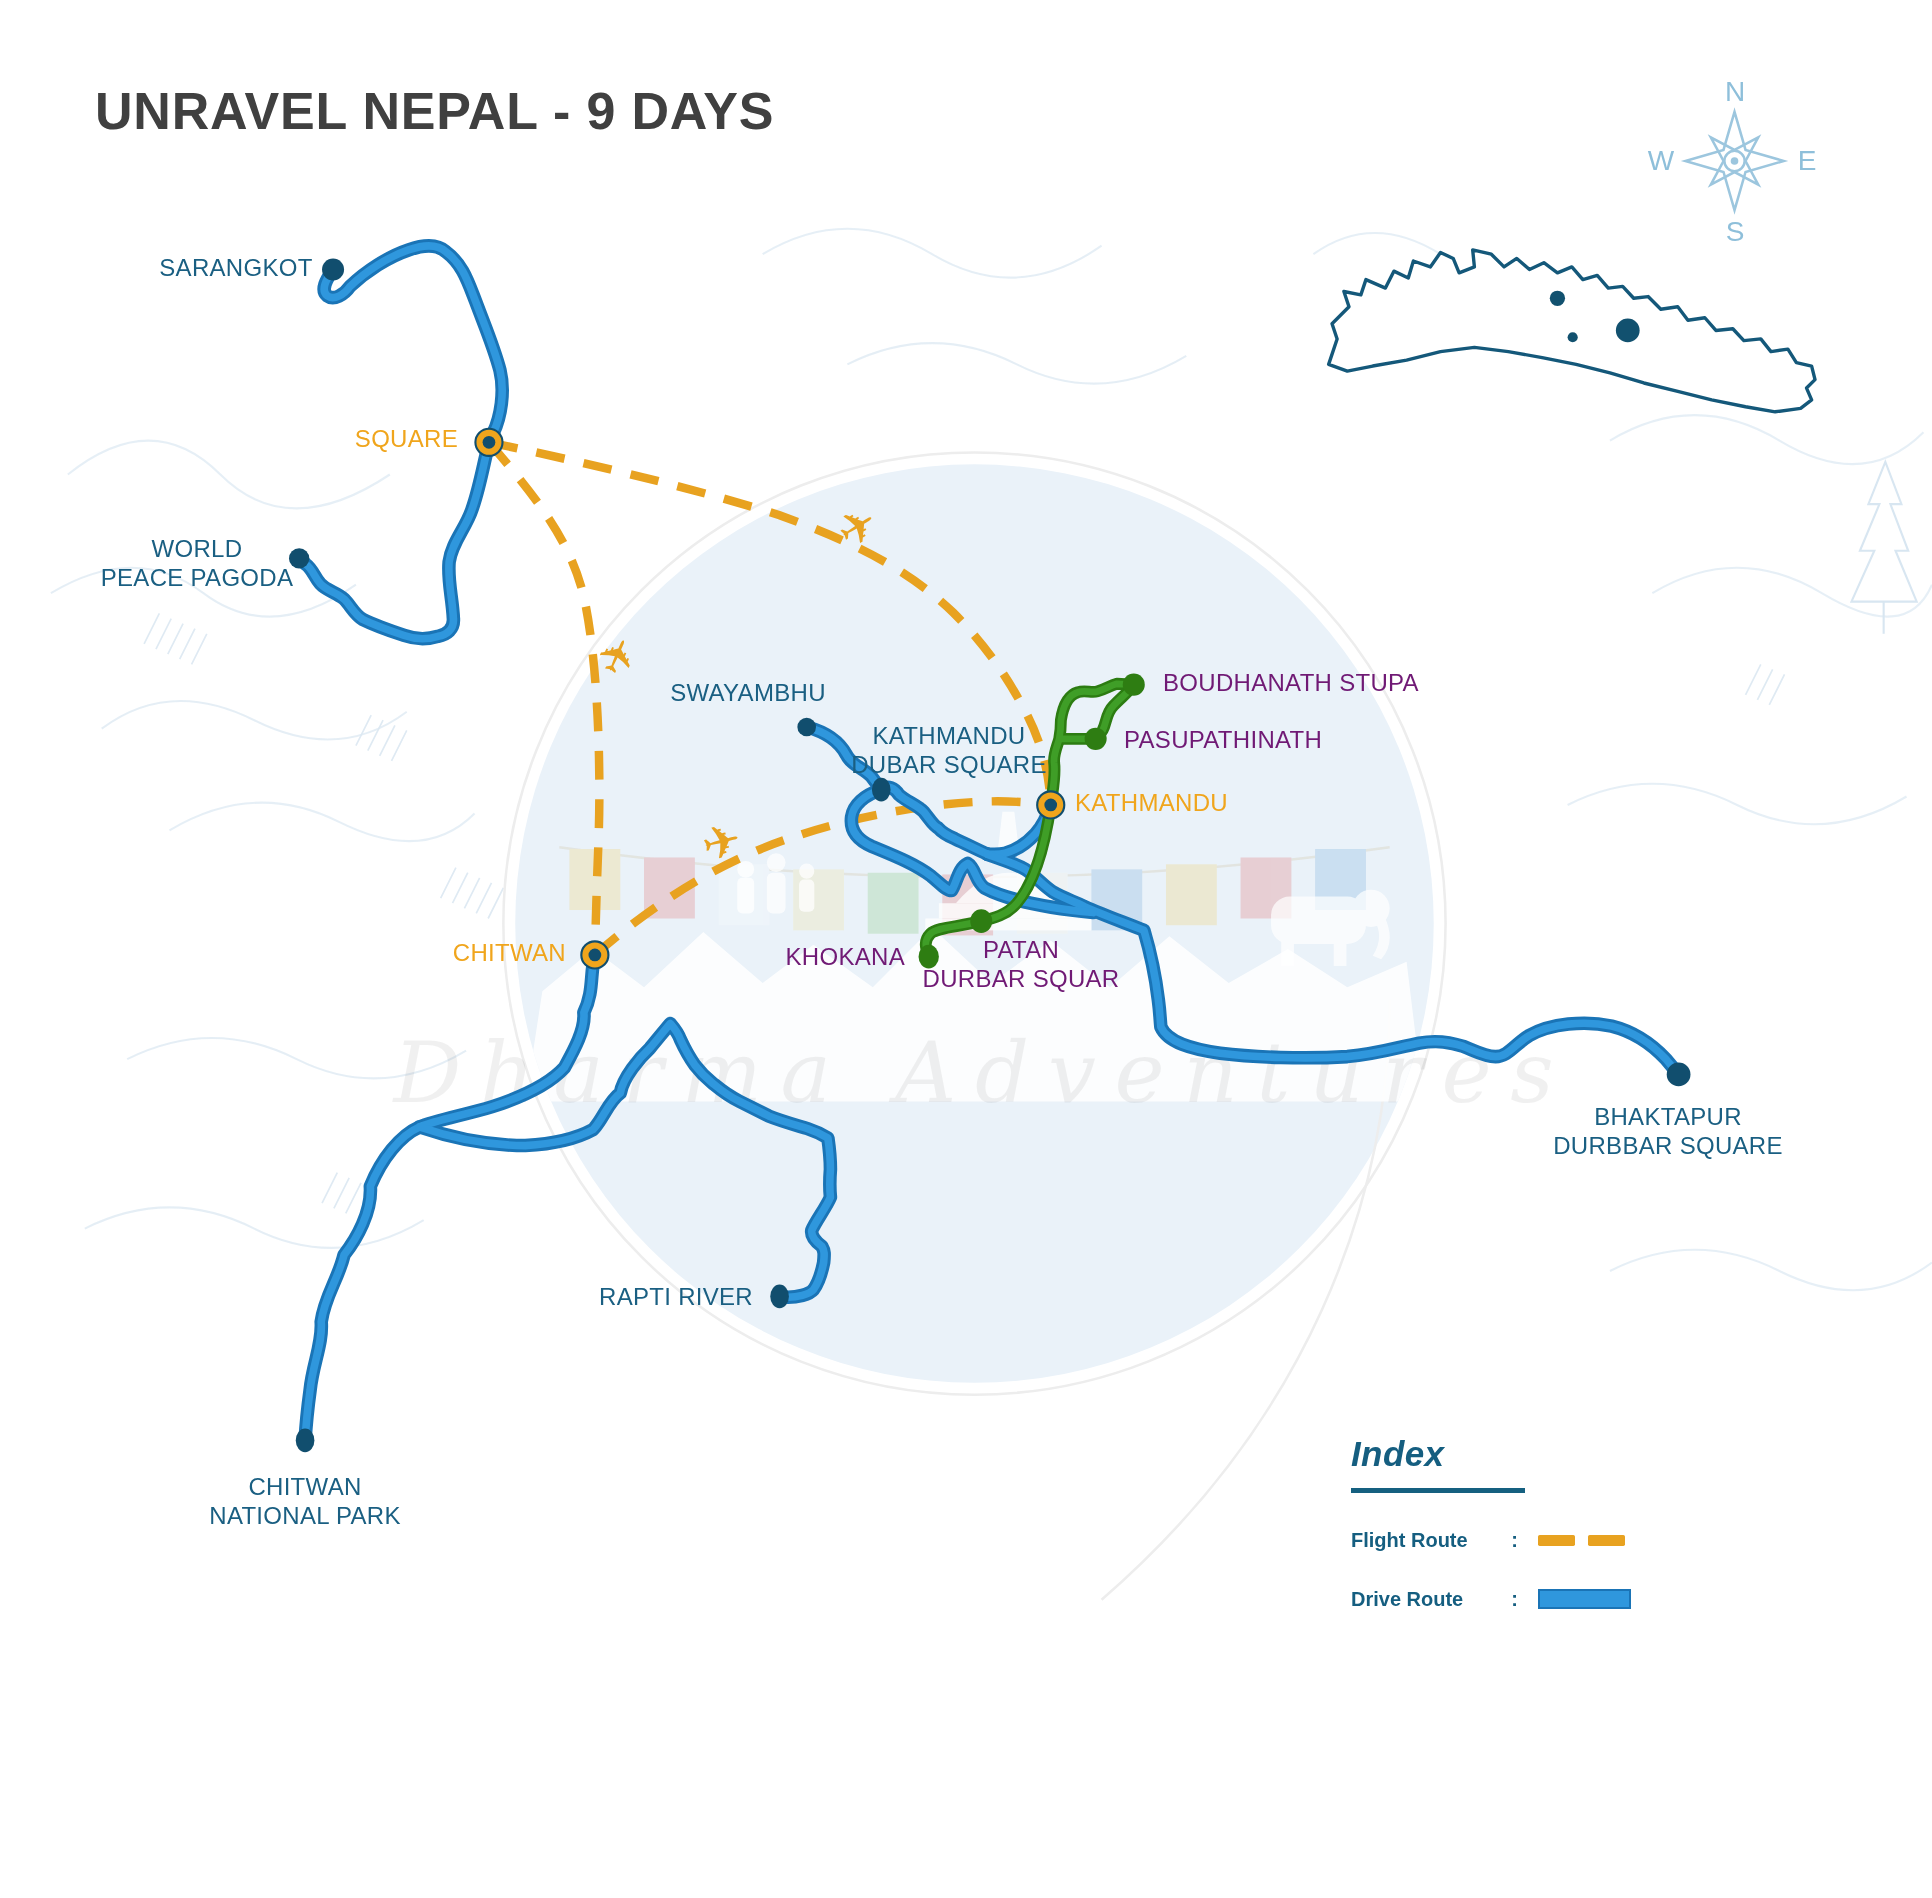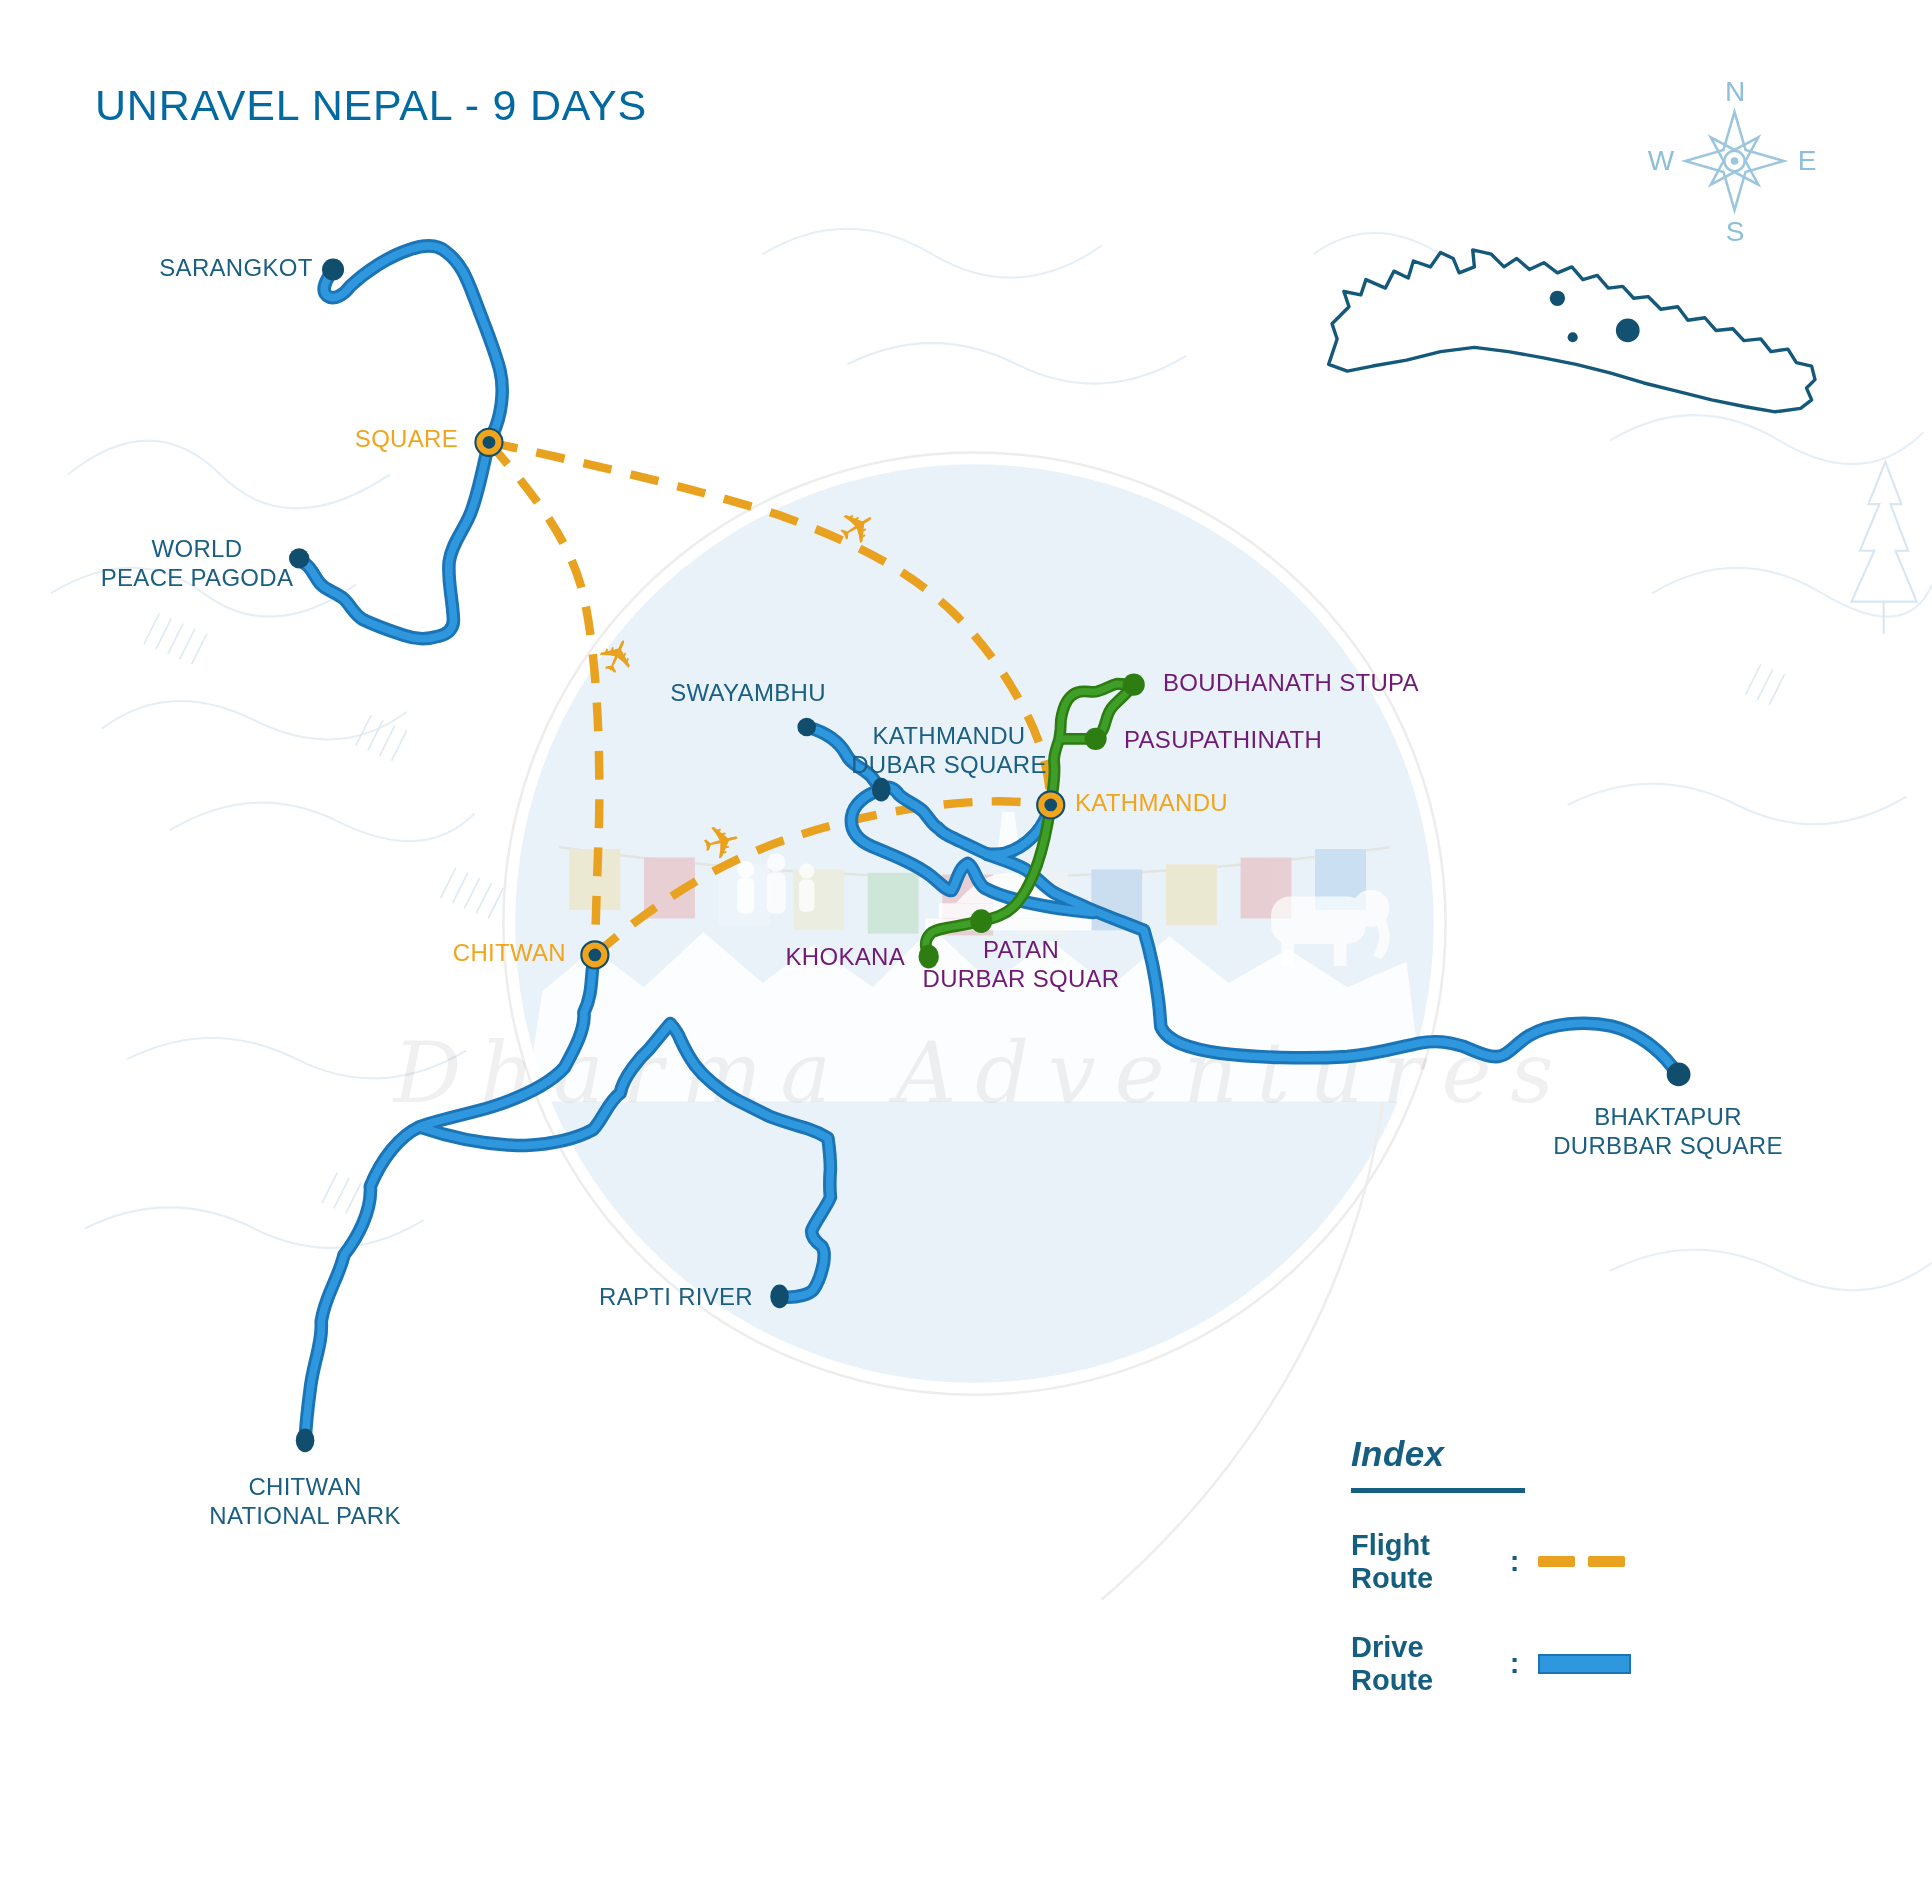--- a/index.html
+++ b/index.html
@@ -1,32 +1,32 @@
 <!DOCTYPE html>
 <html style="font-size:13.6px"><head>
 <meta charset="utf-8">
 <style>
   html,body{margin:0;padding:0;background:#fff;}
   #stage{position:relative;width:1932px;height:1898px;overflow:hidden;
          font-family:"Liberation Sans",sans-serif;background:#ffffff;}
   #map-svg{position:absolute;left:0;top:0;}
-  .page-title{position:absolute;left:95px;top:81px;font-size:43px;font-weight:400;
-      letter-spacing:0.8px;color:#0369a1;white-space:nowrap;}
+  .page-title{position:absolute;left:95px;top:81px;font-size:52px;font-weight:700;
+      letter-spacing:0.8px;color:#404040;white-space:nowrap;}
   .loc{position:absolute;font-size:24px;font-weight:400;color:#1a5f82;text-align:center;
       transform:translate(-50%,-50%);line-height:1.2;letter-spacing:0.3px;white-space:nowrap;}
   .loc.orange{color:#f0a51c;}
   .loc.green{color:#701a75;}
   .loc.anchor-left{transform:translate(0,-50%);text-align:left;}
   .loc.anchor-right{transform:translate(-100%,-50%);text-align:right;}
   .compass-letter{position:absolute;font-size:28px;font-weight:400;color:#8ebfda;
       transform:translate(-50%,-50%);}
   #legend{position:absolute;left:1351px;top:1434px;color:#155e80;}
   #legend .legend-title{font-size:35px;font-weight:600;letter-spacing:0.4px;font-style:italic;}
   #legend .legend-rule{width:174px;height:5.1px;background:#156080;margin-top:13.6px;}
-  .legend-row{display:flex;align-items:center;margin-top:36px;font-size:29px;font-weight:600;color:#155e80;}
+  .legend-row{display:flex;align-items:center;margin-top:36px;font-size:20px;font-weight:600;color:#155e80;}
   .legend-row .lbl{width:151px;}
   .legend-row .sep{width:25.4px;text-align:center;}
   .swatch-flight{display:flex;gap:13.6px;margin-left:10.2px;}
   .swatch-flight span{display:block;width:37px;height:11px;background:#e8a220;border-radius:1.7px;}
   .swatch-drive{margin-left:10.2px;width:93px;height:20.3px;background:#2f97dd;border:2.5px solid #1a74b6;box-sizing:border-box;}
 </style>
 </head>
 <body>
 
 <div id="stage">

